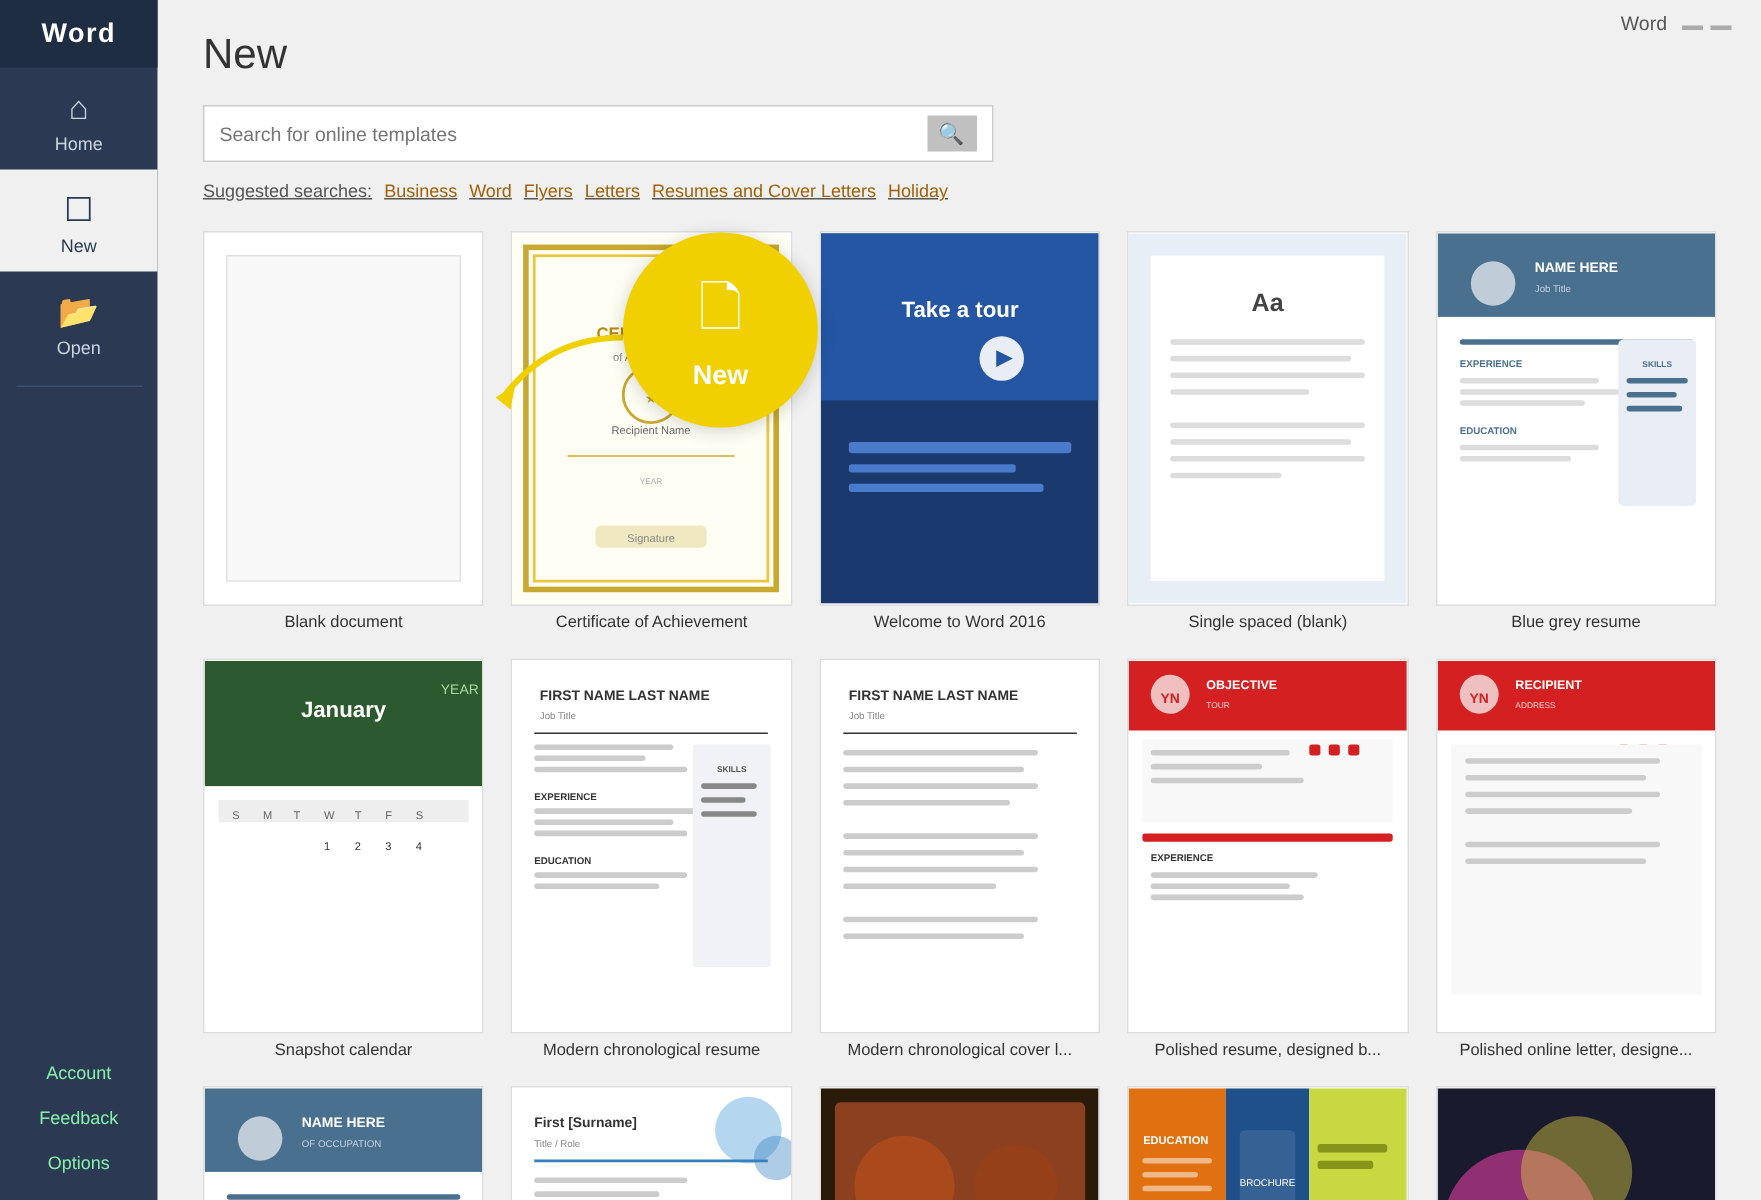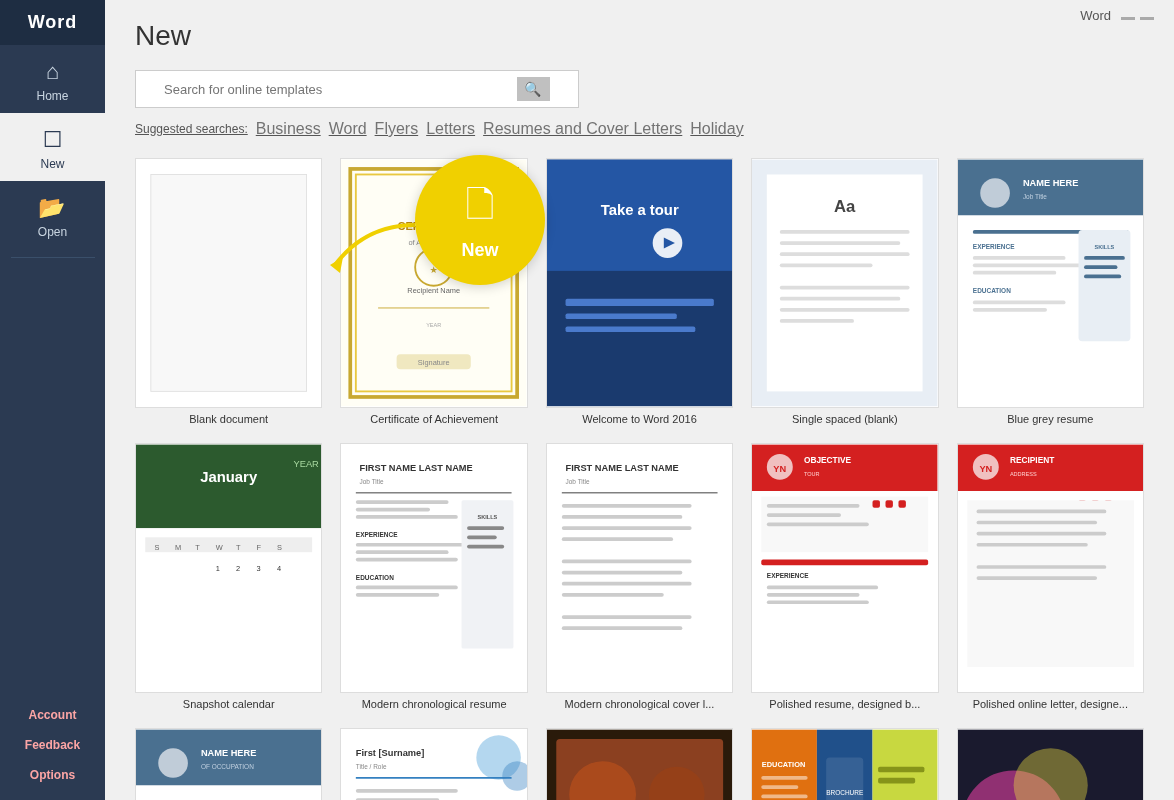--- a/index.html
+++ b/index.html
@@ -45,25 +45,24 @@
       margin-top: auto;
       width: 100%;
       display: flex;
       flex-direction: column;
       align-items: center;
       padding-bottom: 10px;
     }
     .sidebar-bottom-item {
       width: 100%;
       text-align: center;
-      color: #fca5a5;
+      color: #86efac;
       font-size: 12px;
       padding: 8px 0;
       cursor: pointer;
-      font-weight: bold;
     }
 
     
     .main {
       flex: 1;
       background: #f0f0f0;
       overflow-y: auto;
       padding: 20px 30px 30px 30px;
       position: relative;
     }
@@ -71,22 +70,22 @@
       font-size: 28px;
       font-weight: 300;
       color: #333;
       margin-bottom: 18px;
     }
     .search-bar {
       display: flex;
       align-items: center;
       background: #fff;
       border: 1px solid #ccc;
-      padding: 6px 28px;
-      width: 444px;
+      padding: 6px 10px;
+      width: 527px;
       margin-bottom: 12px;
     }
     .search-bar input {
       border: none;
       outline: none;
       font-size: 13px;
       flex: 1;
       color: #666;
       background: transparent;
     }
@@ -103,23 +102,23 @@
       align-items: center;
       gap: 8px;
       flex-wrap: wrap;
       margin-bottom: 20px;
       font-size: 12px;
       color: #555;
       text-decoration: underline;
     }
     .suggested-label { font-size: 12px; color: #555; }
     .suggested-tag {
-      color: #737373;
+      color: #a16207;
       cursor: pointer;
-      font-size: 16px;
+      font-size: 12px;
     }
 
     
     .templates-grid {
       display: grid;
       grid-template-columns: repeat(5, 1fr);
       gap: 18px;
     }
     .template-item {
       display: flex;

